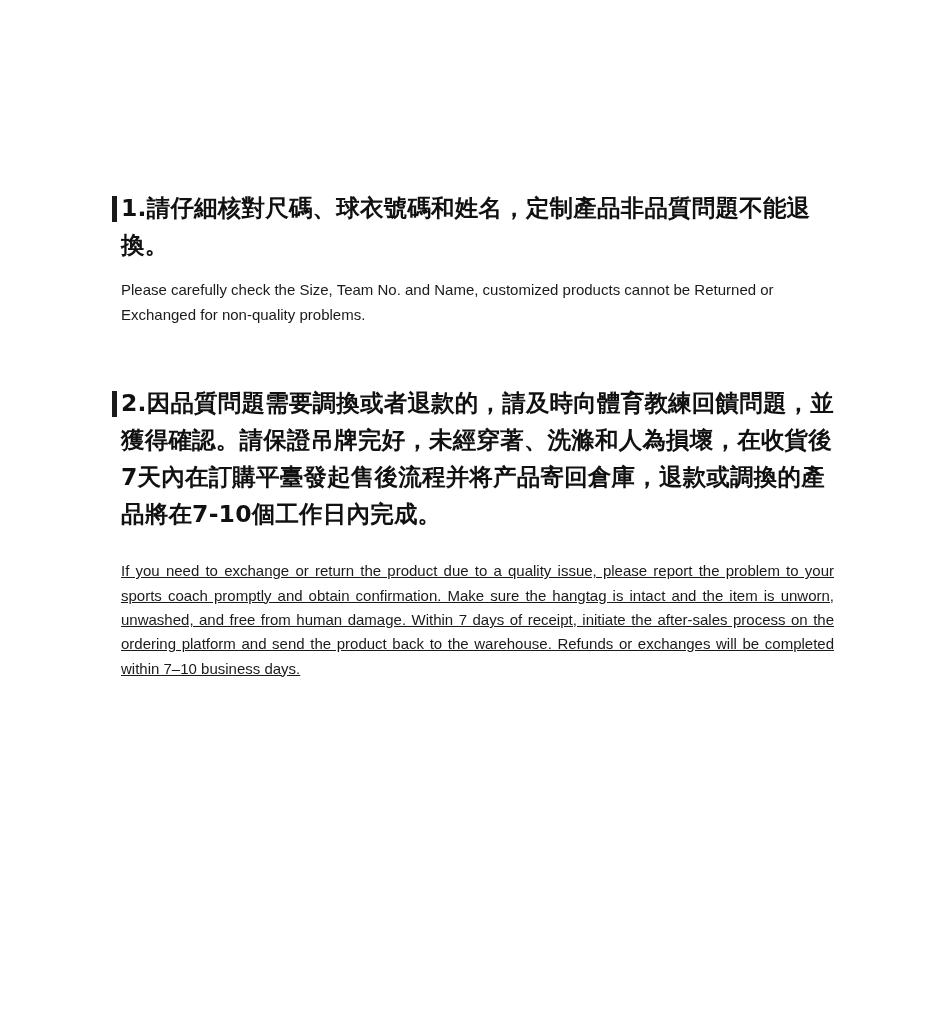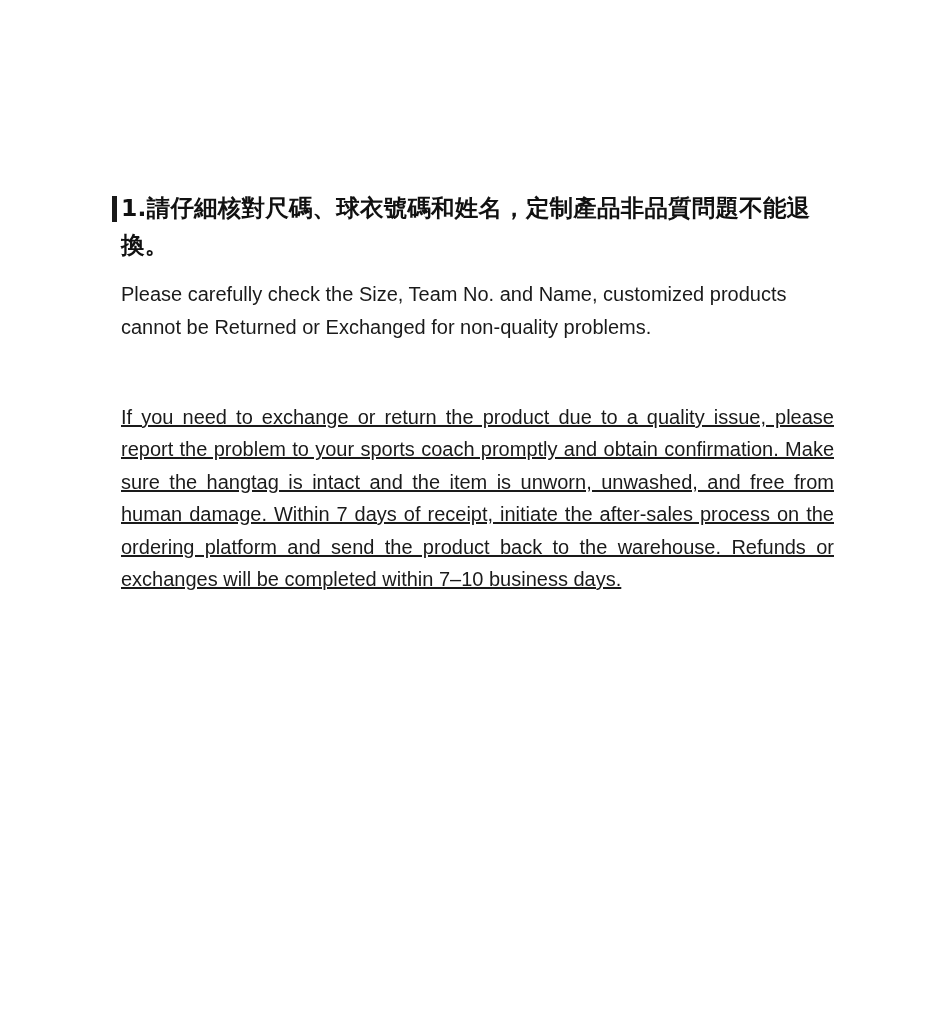--- a/index.html
+++ b/index.html
@@ -42,21 +42,21 @@
     font-family: "DejaVu Sans", "Liberation Sans", sans-serif;
     font-size: 23.5px;
     font-weight: 700;
     line-height: 1.58;
     letter-spacing: 0.2px;
     color: #111111;
     text-align: left;
   }
   .en-text {
     font-family: "Liberation Sans", sans-serif;
-    font-size: 20px;
+    font-size: 15px;
     font-weight: 400;
     line-height: 1.62;
     color: #1a1a1a;
     margin: 0;
     padding-left: 9px;
     padding-right: 0;
   }
   .en-justify {
     text-align: justify;
     text-justify: inter-word;
@@ -82,16 +82,20 @@
 
   <div class="section section-1">
     <div class="cn-block">
       <span class="bar"></span>
       <span class="cn-text">1.請仔細核對尺碼、球衣號碼和姓名，定制產品非品質問題不能退換。</span>
     </div>
     <p class="en-text">Please carefully check the Size, Team No. and Name, customized products cannot be Returned or Exchanged for non-quality problems.</p>
   </div>
 
   <div class="section section-2">
+    <div class="cn-block">
+      <span class="bar"></span>
+      <span class="cn-text">2.因品質問題需要調換或者退款的，請及時向體育教練回饋問題，並獲得確認。請保證吊牌完好，未經穿著、洗滌和人為損壞，在收貨後7天內在訂購平臺發起售後流程并将产品寄回倉庫，退款或調換的產品將在7-10個工作日內完成。</span>
+    </div>
     <p class="en-text en-justify">If you need to exchange or return the product due to a quality issue, please report the problem to your sports coach promptly and obtain confirmation. Make sure the hangtag is intact and the item is unworn, unwashed, and free from human damage. Within 7 days of receipt, initiate the after-sales process on the ordering platform and send the product back to the warehouse. Refunds or exchanges will be completed within 7–10 business days.</p>
   </div>
 
 </div>
 
 </body></html>

